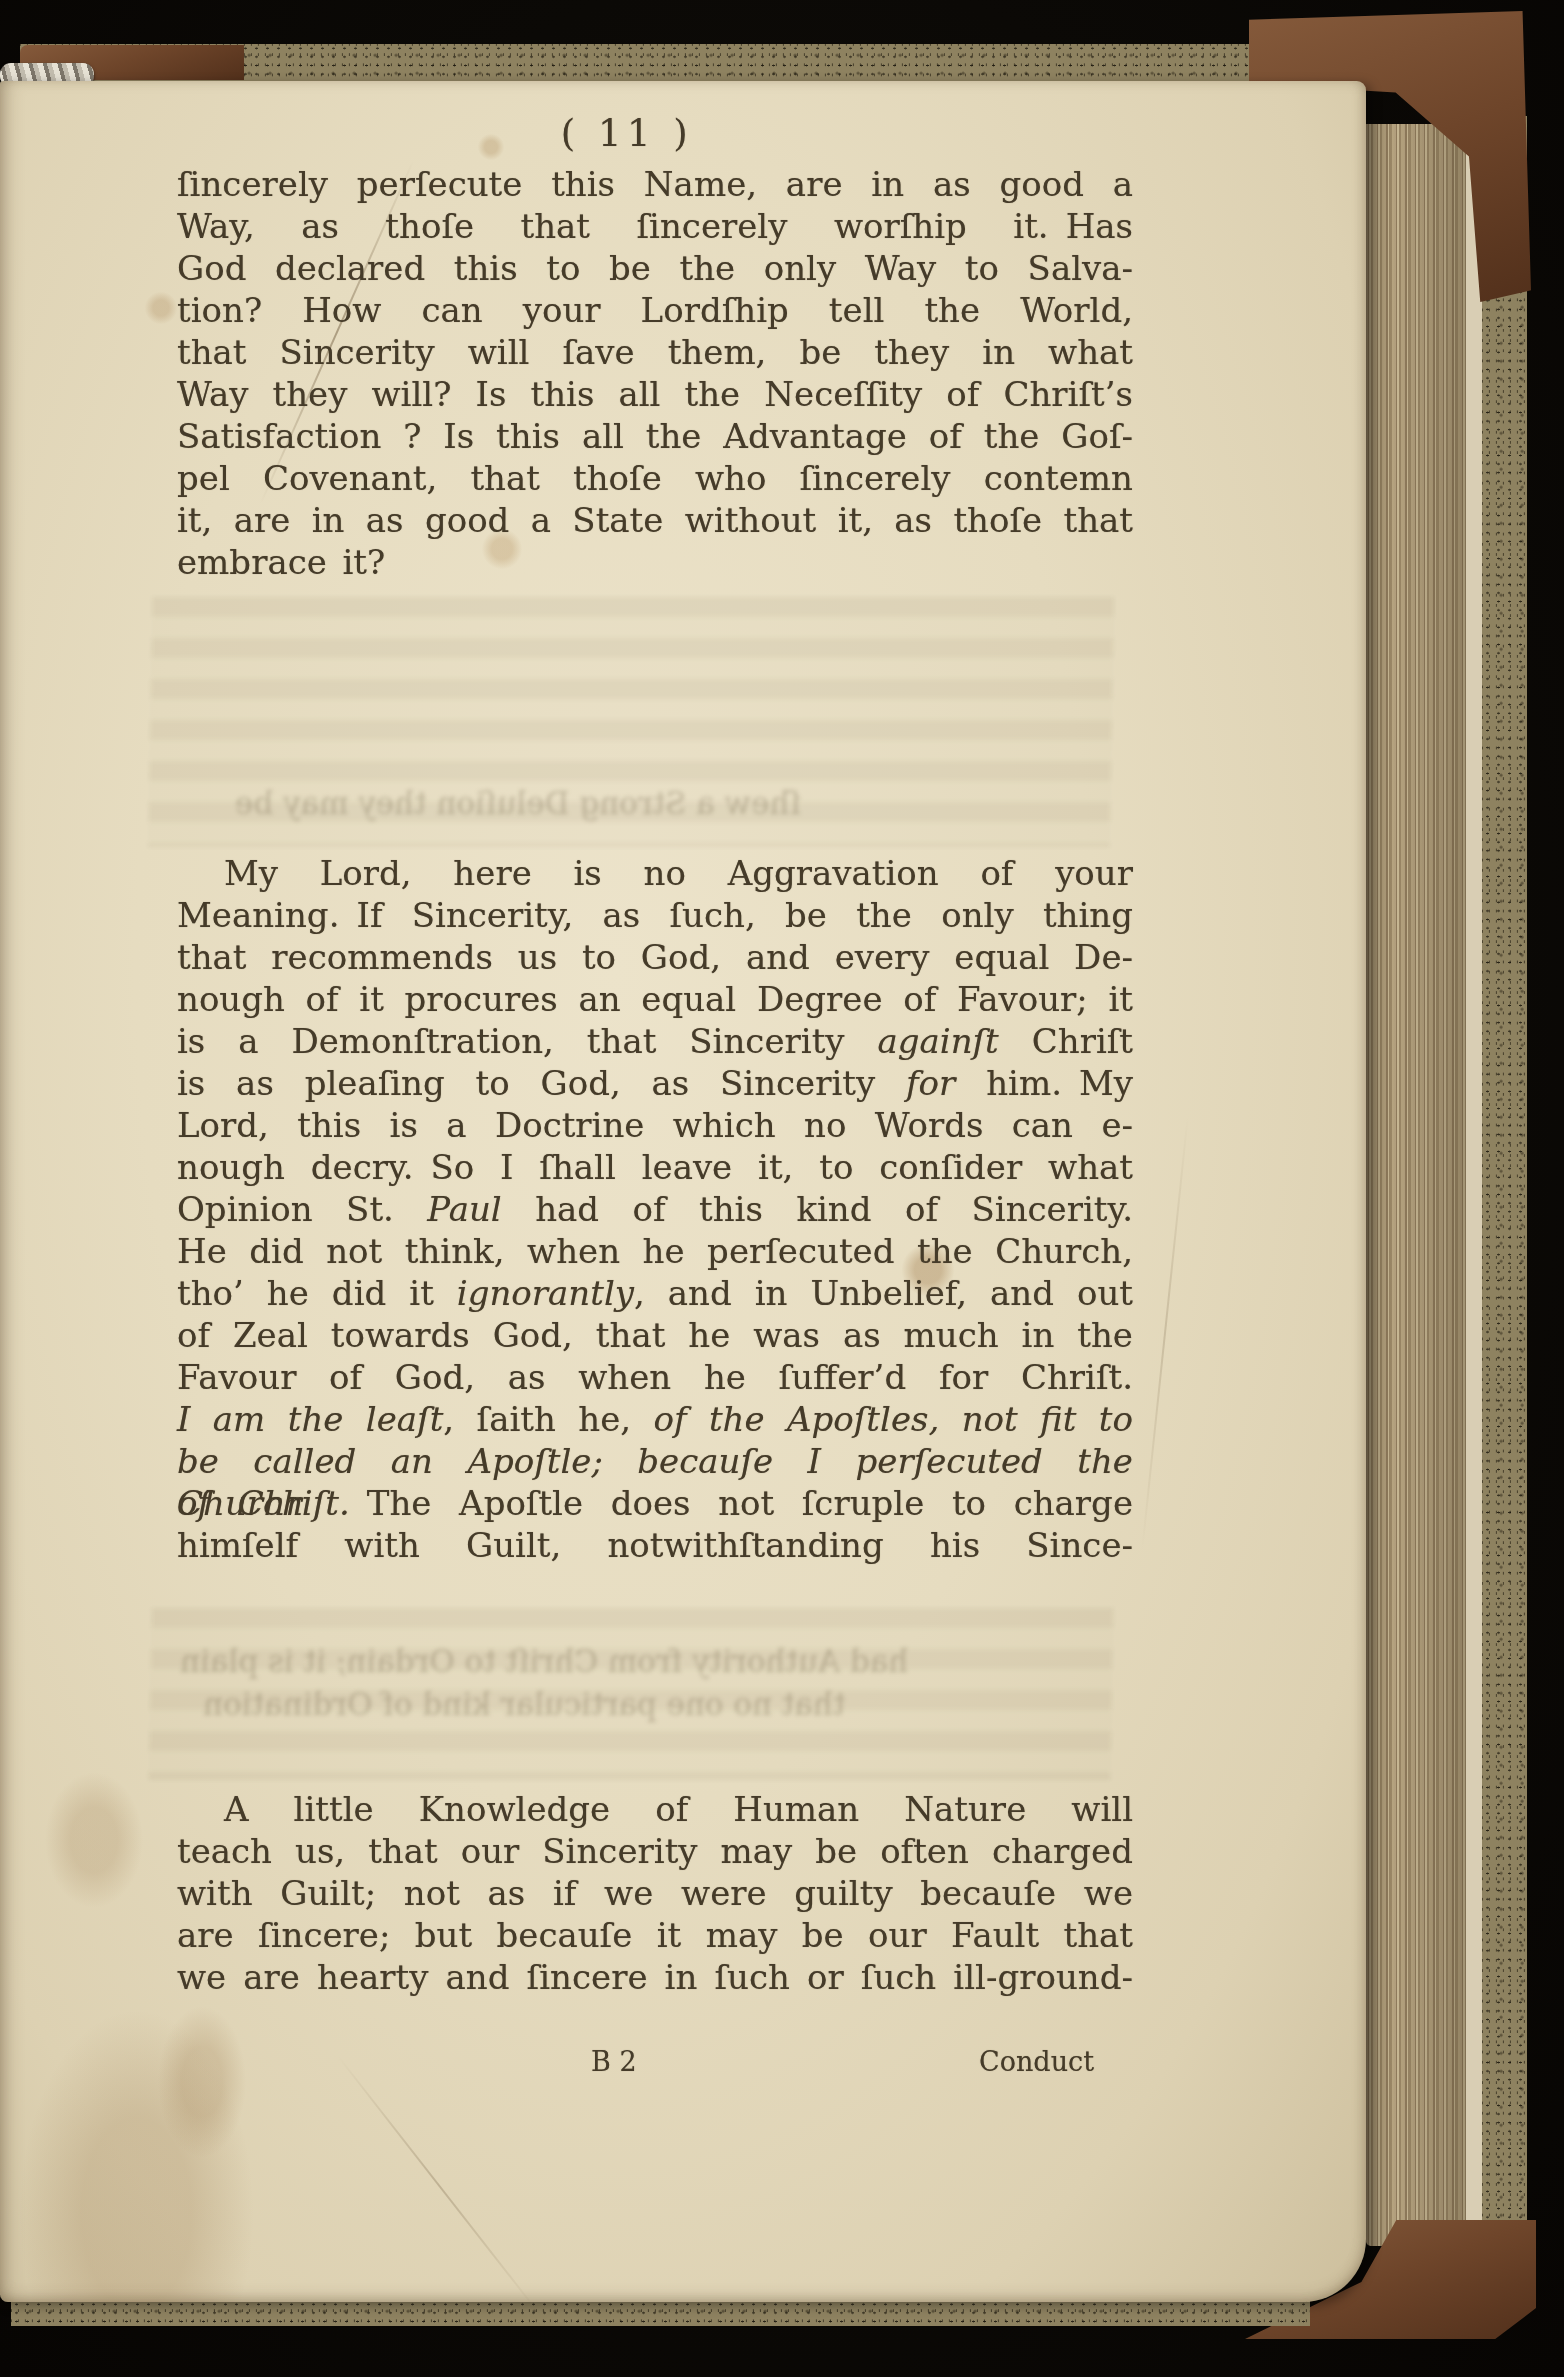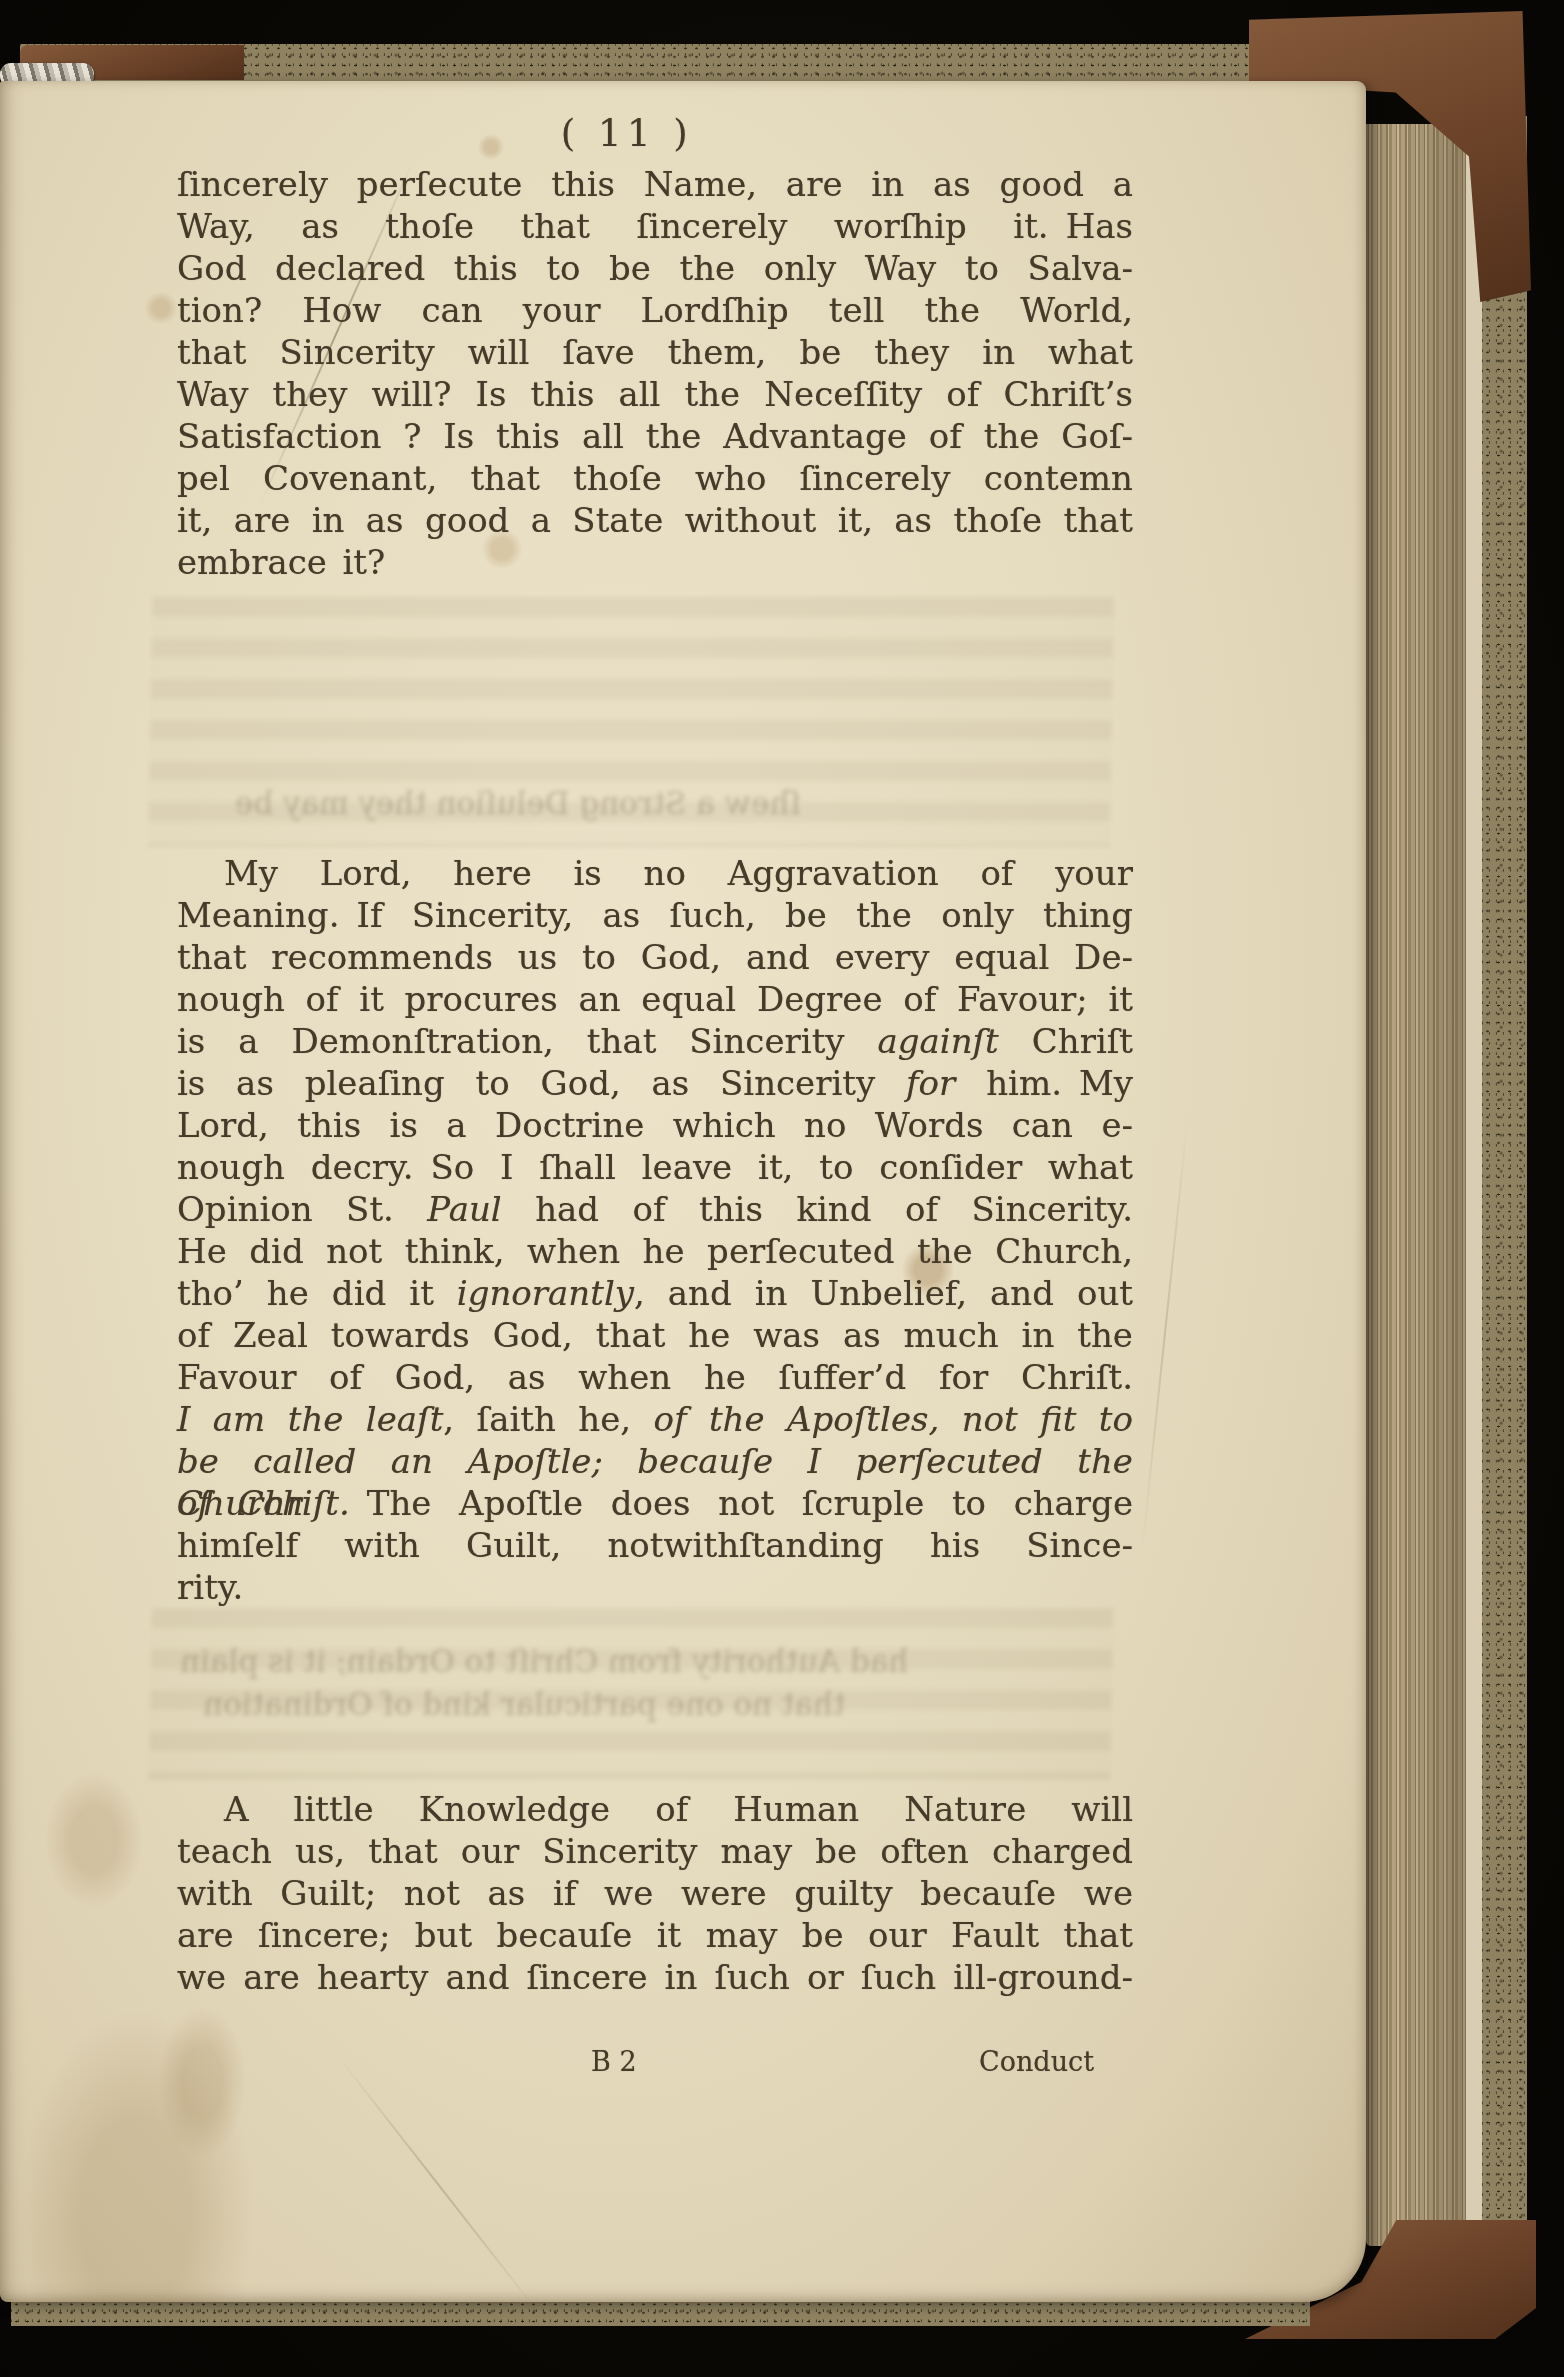--- a/index.html
+++ b/index.html
@@ -136,21 +136,20 @@
             <div class="line"><span>nough decry. So I ſhall leave it, to conſider what</span></div>
             <div class="line"><span>Opinion St. </span><span class="it">Paul</span><span> had of this kind of Sincerity.</span></div>
             <div class="line"><span>He did not think, when he perſecuted the Church,</span></div>
             <div class="line"><span>tho’ he did it </span><span class="it">ignorantly</span><span>, and in Unbelief, and out</span></div>
             <div class="line"><span>of Zeal towards God, that he was as much in the</span></div>
             <div class="line"><span>Favour of God, as when he ſuffer’d for Chriſt.</span></div>
             <div class="line"><span class="it">I am the leaſt</span><span>, ſaith he, </span><span class="it">of the Apoſtles, not fit to</span></div>
             <div class="line"><span class="it">be called an Apoſtle; becauſe I perſecuted the Church</span></div>
             <div class="line"><span class="it">of Chriſt.</span><span> The Apoſtle does not ſcruple to charge</span></div>
             <div class="line"><span>himſelf with Guilt, notwithſtanding his Since-</span></div>
-            <div class="line flush"><span>rity.</span></div>
           </div>
           <div class="para" style="top: 1707px;">
             <div class="line indent"><span>A little Knowledge of Human Nature will</span></div>
             <div class="line"><span>teach us, that our Sincerity may be often charged</span></div>
             <div class="line"><span>with Guilt; not as if we were guilty becauſe we</span></div>
             <div class="line"><span>are ſincere; but becauſe it may be our Fault that</span></div>
             <div class="line"><span>we are hearty and ſincere in ſuch or ſuch ill-ground-</span></div>
           </div>
         </div>
 

